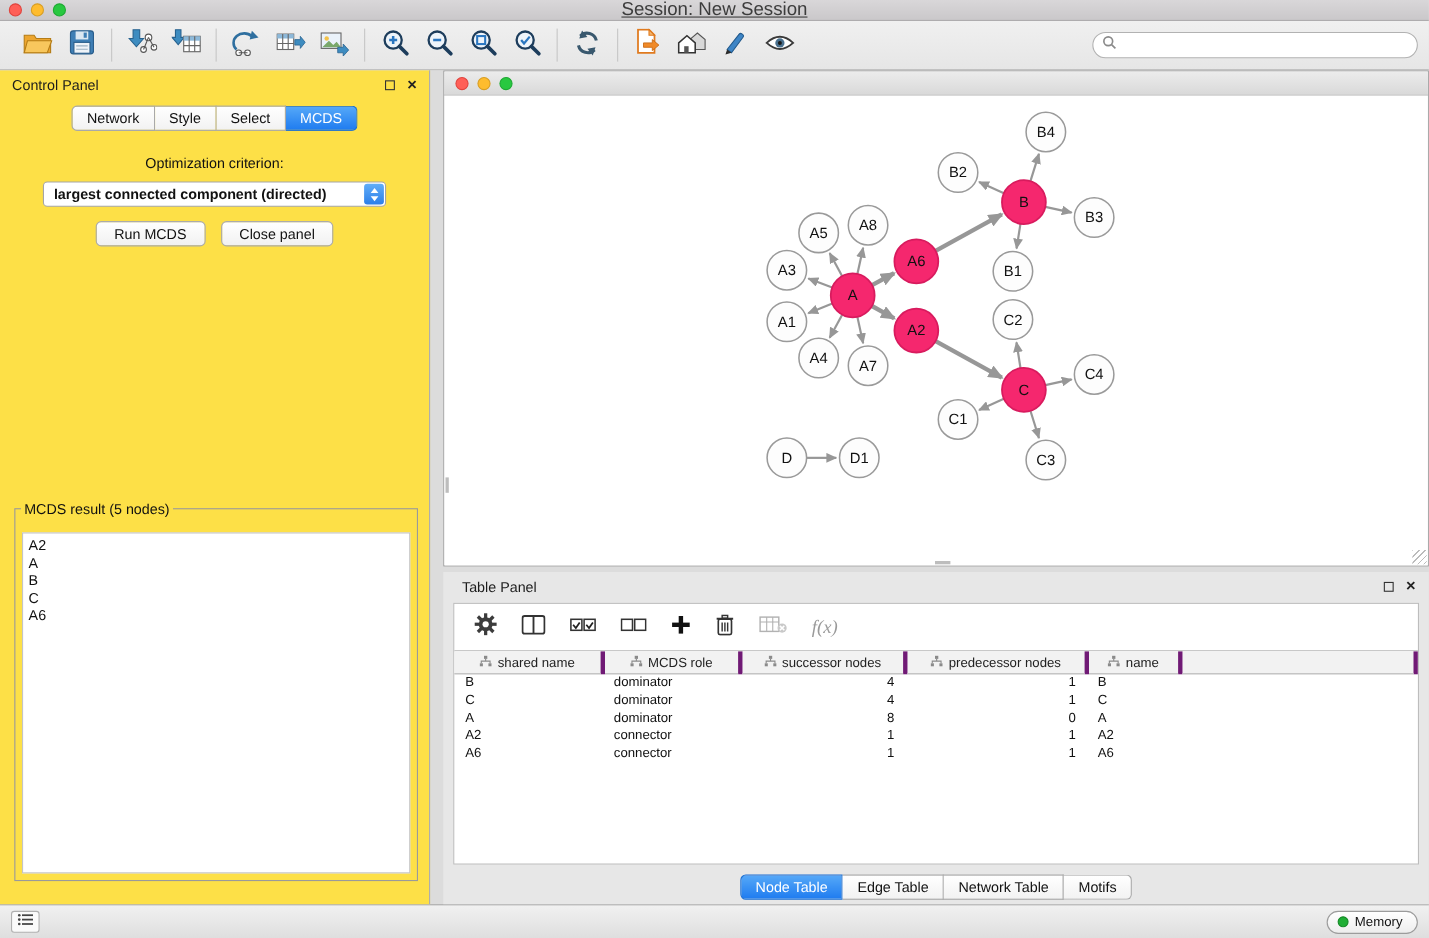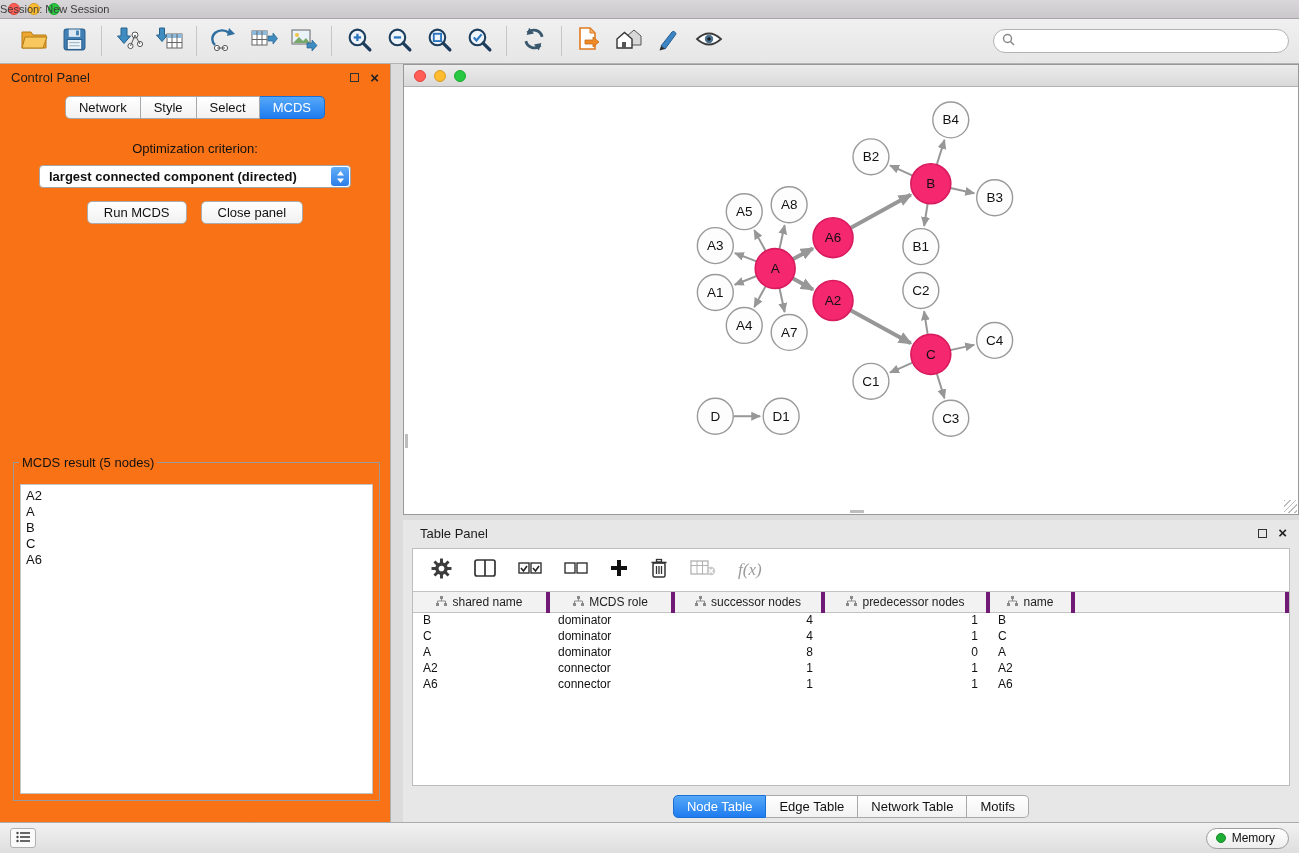--- a/index.html
+++ b/index.html
@@ -7,40 +7,40 @@
     font-family:"Liberation Sans", sans-serif; background:#e2e2e2; }
 
   
   .titlebar { height:19px; background:linear-gradient(#d9d7d9,#cac8ca);
     border-bottom:1px solid #a8a6a8; position:relative; display:flex; align-items:center; }
   .traffic { display:flex; gap:8px; margin-left:8px; }
   .light { width:12px; height:12px; border-radius:50%; display:inline-block; }
   .light.red    { background:#ff5f57; border:1px solid #e0443e; }
   .light.yellow { background:#febc2e; border:1px solid #d89e24; }
   .light.green  { background:#28c840; border:1px solid #1eaa33; }
-  .titlebar .title { position:absolute; left:0; right:0; text-align:left;
-    font-size:11px; color:#3c3c3c; }
+  .titlebar .title { position:absolute; left:0; right:0; text-align:center;
+    font-size:17px; color:#3c3c3c;text-decoration:underline; }
 
   
   .toolbar { height:45px; background:linear-gradient(#f0f0f0,#e6e6e6);
     border-bottom:1px solid #b3b3b3; display:flex; align-items:center; padding:0 10px 0 14px; }
   .tool-btn { width:40px; height:38px; display:flex; align-items:center; justify-content:center;
     border-radius:4px; }
   .sep { width:1px; height:30px; background:#c6c6c6; margin:0 7px; }
   .search-box { margin-left:auto; width:296px; height:24px; background:#fff;
     border:1px solid #b2b2b2; border-radius:12px; display:flex; align-items:center;
     padding:0 8px; gap:5px; }
   .search-box input { border:none; outline:none; flex:1; font-size:13px;
     font-family:"Liberation Sans",sans-serif; background:transparent; }
 
   
   .main { display:flex; height:758px; background:#dcdcdc; }
 
   
-  .control-panel { width:391px; background:#f97316; border-right:1px solid #adadad;
+  .control-panel { width:391px; background:#fde047; border-right:1px solid #adadad;
     position:relative; flex:none; }
   .panel-header { height:27px; display:flex; align-items:center; padding:0 11px;
     font-size:13px; color:#1c1c1c; }
   .win-icons { margin-left:auto; display:flex; align-items:center; gap:11px; }
   .float-box { width:9px; height:9px; border:1.5px solid #333; display:inline-block; }
   .close-x { font-size:15px; font-weight:bold; color:#222; line-height:10px; }
 
   .segbar { display:flex; justify-content:center; margin-top:5px; }
   .seg { font-size:13px; padding:3px 13px; background:linear-gradient(#ffffff,#f2f2f2);
     border:1px solid #a9a9a9; border-left:none; color:#111; white-space:nowrap; }

